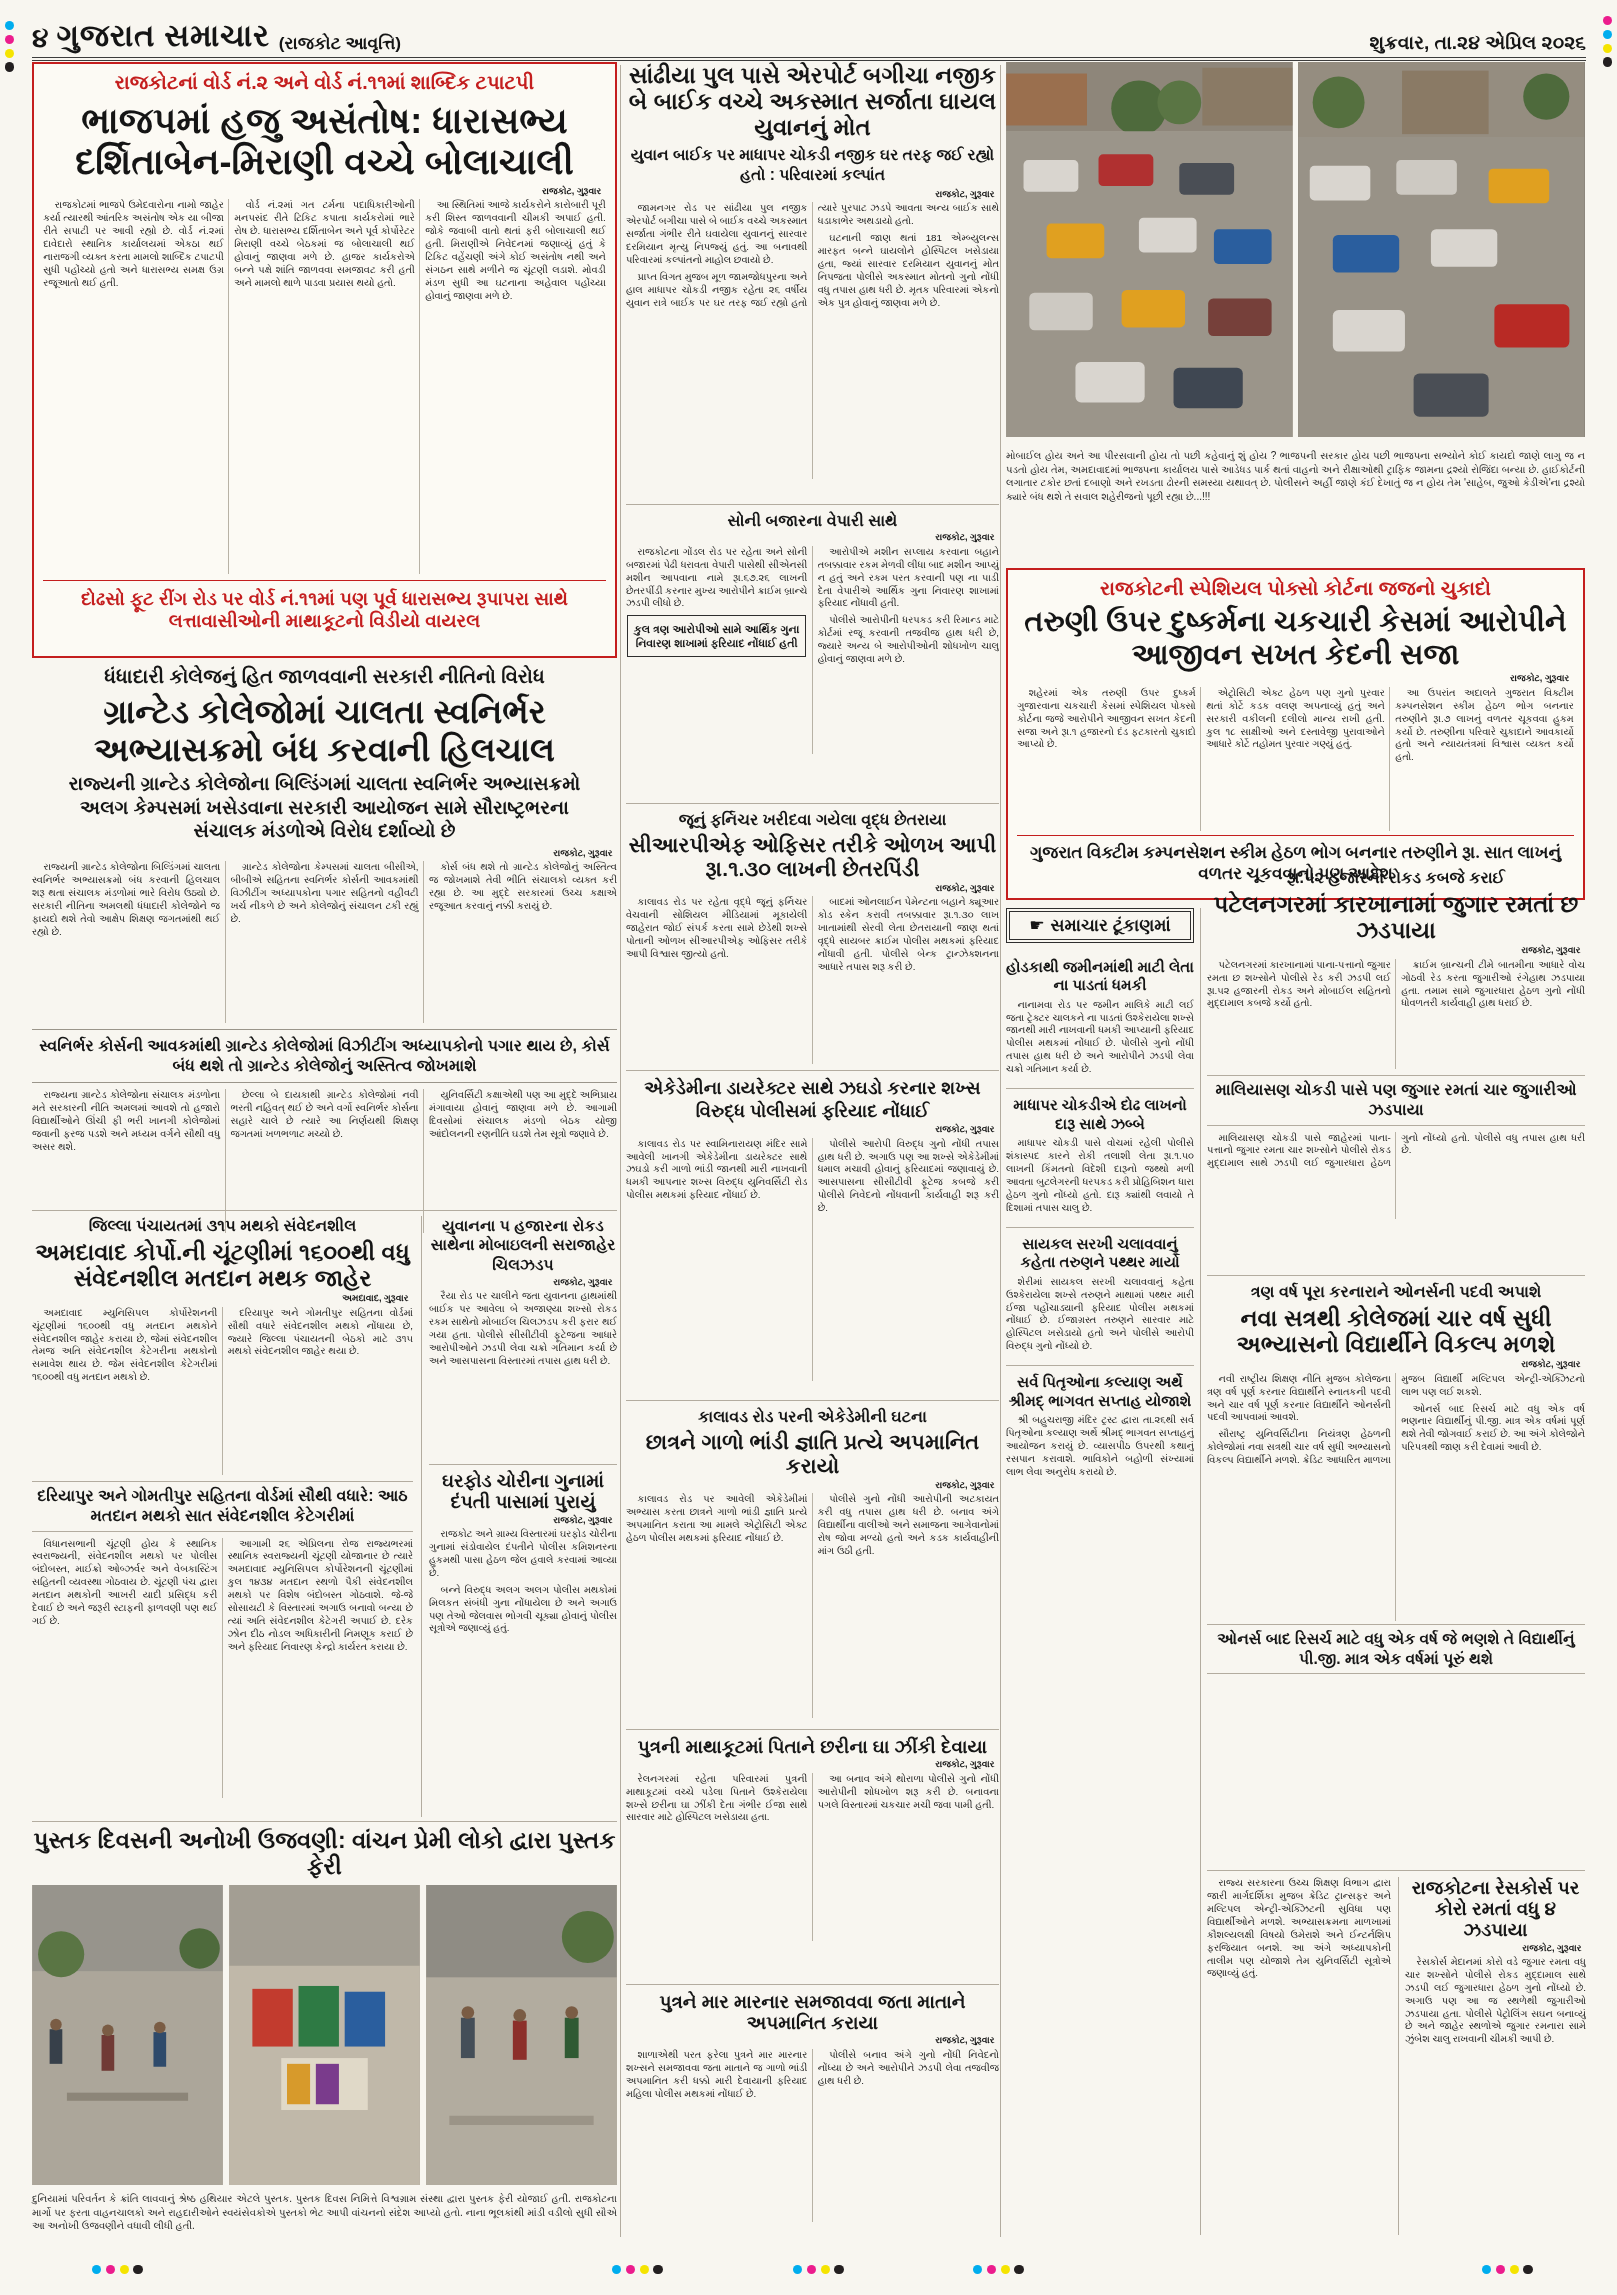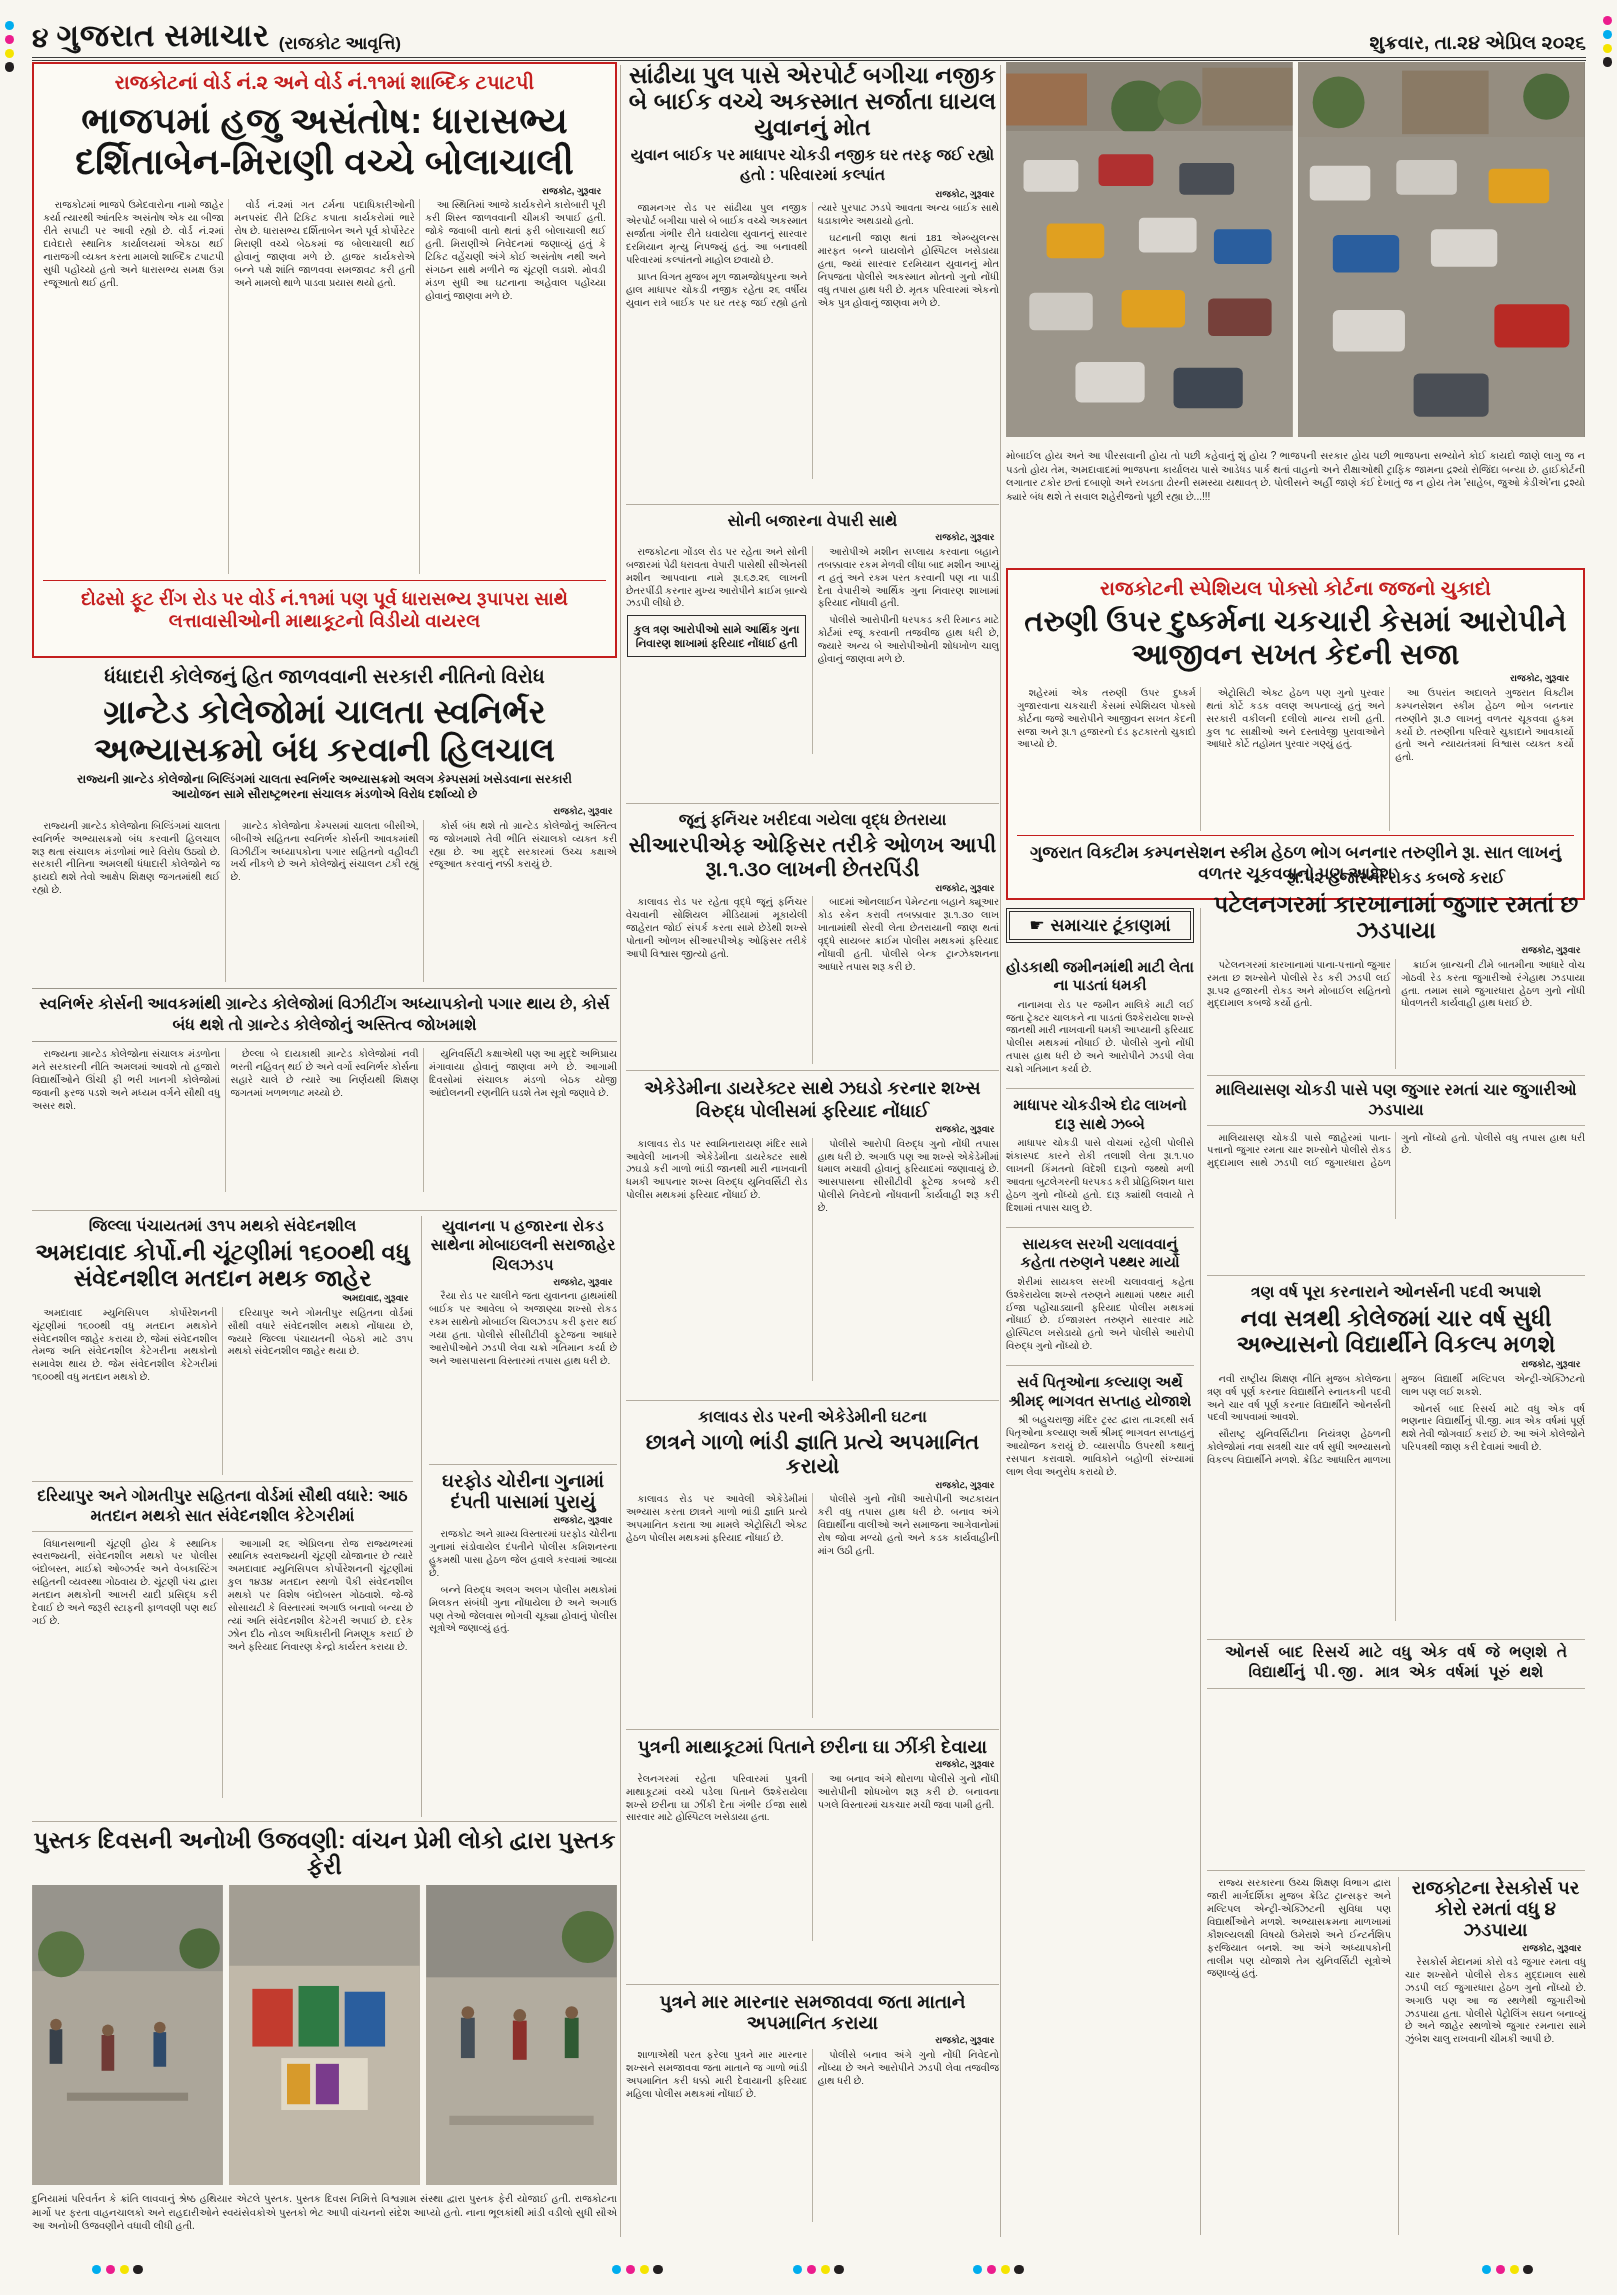--- a/index.html
+++ b/index.html
@@ -90,21 +90,21 @@
       <p>રાજકોટમાં ભાજપે ઉમેદવારોના નામો જાહેર કર્યા ત્યારથી આંતરિક અસંતોષ એક યા બીજા રીતે સપાટી પર આવી રહ્યો છે. વોર્ડ નં.૨માં દાવેદારો સ્થાનિક કાર્યાલયમાં એકઠા થઈ નારાજગી વ્યક્ત કરતા મામલો શાબ્દિક ટપાટપી સુધી પહોંચ્યો હતો અને ધારાસભ્ય સમક્ષ ઉગ્ર રજૂઆતો થઈ હતી.</p>
       <p>વોર્ડ નં.૨માં ગત ટર્મના પદાધિકારીઓની મનપસંદ રીતે ટિકિટ કપાતા કાર્યકરોમાં ભારે રોષ છે. ધારાસભ્ય દર્શિતાબેન અને પૂર્વ કોર્પોરેટર મિરાણી વચ્ચે બેઠકમાં જ બોલાચાલી થઈ હોવાનું જાણવા મળે છે. હાજર કાર્યકરોએ બન્ને પક્ષે શાંતિ જાળવવા સમજાવટ કરી હતી અને મામલો થાળે પાડવા પ્રયાસ થયો હતો.</p>
       <p>આ સ્થિતિમાં આજે કાર્યકરોને કારોબારી પૂરી કરી શિસ્ત જાળવવાની ચીમકી અપાઈ હતી. જોકે જવાબી વાતો થતાં ફરી બોલાચાલી થઈ હતી. મિરાણીએ નિવેદનમાં જણાવ્યું હતું કે ટિકિટ વહેંચણી અંગે કોઈ અસંતોષ નથી અને સંગઠન સાથે મળીને જ ચૂંટણી લડાશે. મોવડી મંડળ સુધી આ ઘટનાના અહેવાલ પહોંચ્યા હોવાનું જાણવા મળે છે.</p>
     </div>
     <div class="kicker red" style="font-size:18.5px;border-top:1.2px solid #c41e1e;padding-top:7px;margin-top:5.8px;">દોઢસો ફૂટ રીંગ રોડ પર વોર્ડ નં.૧૧માં પણ પૂર્વ ધારાસભ્ય રૂપાપરા સાથે લત્તાવાસીઓની માથાકૂટનો વિડીયો વાયરલ</div>
   </div>
 
   <div class="abs" style="left:32px;top:665px;width:585px;height:540px;">
     <div class="kicker k-l">ધંધાદારી કોલેજનું હિત જાળવવાની સરકારી નીતિનો વિરોધ</div>
     <div class="headline h-l" style="margin:4.6px 0 3.5px;">ગ્રાન્ટેડ કોલેજોમાં ચાલતા સ્વનિર્ભર અભ્યાસક્રમો બંધ કરવાની હિલચાલ</div>
-    <div class="deck" style="font-size:12px;margin:2.3px 23px 4.6px;">રાજ્યની ગ્રાન્ટેડ કોલેજોના બિલ્ડિંગમાં ચાલતા સ્વનિર્ભર અભ્યાસક્રમો અલગ કેમ્પસમાં ખસેડવાના સરકારી આયોજન સામે સૌરાષ્ટ્રભરના સંચાલક મંડળોએ વિરોધ દર્શાવ્યો છે</div>
+    <div class="deck" style="font-size:19px;margin:2.3px 23px 4.6px;">રાજ્યની ગ્રાન્ટેડ કોલેજોના બિલ્ડિંગમાં ચાલતા સ્વનિર્ભર અભ્યાસક્રમો અલગ કેમ્પસમાં ખસેડવાના સરકારી આયોજન સામે સૌરાષ્ટ્રભરના સંચાલક મંડળોએ વિરોધ દર્શાવ્યો છે</div>
     <div class="dateline">રાજકોટ, ગુરૂવાર</div>
     <div class="body-text cols-3" style="height:162px;">
       <p>રાજ્યની ગ્રાન્ટેડ કોલેજોના બિલ્ડિંગમાં ચાલતા સ્વનિર્ભર અભ્યાસક્રમો બંધ કરવાની હિલચાલ શરૂ થતા સંચાલક મંડળોમાં ભારે વિરોધ ઉઠ્યો છે. સરકારી નીતિના અમલથી ધંધાદારી કોલેજોને જ ફાયદો થશે તેવો આક્ષેપ શિક્ષણ જગતમાંથી થઈ રહ્યો છે.</p>
       <p>ગ્રાન્ટેડ કોલેજોના કેમ્પસમાં ચાલતા બીસીએ, બીબીએ સહિતના સ્વનિર્ભર કોર્સની આવકમાંથી વિઝીટીંગ અધ્યાપકોના પગાર સહિતનો વહીવટી ખર્ચ નીકળે છે અને કોલેજોનું સંચાલન ટકી રહ્યું છે.</p>
       <p>કોર્સ બંધ થશે તો ગ્રાન્ટેડ કોલેજોનું અસ્તિત્વ જ જોખમાશે તેવી ભીતિ સંચાલકો વ્યક્ત કરી રહ્યા છે. આ મુદ્દે સરકારમાં ઉચ્ચ કક્ષાએ રજૂઆત કરવાનું નક્કી કરાયું છે.</p>
     </div>
     <div class="strip" style="font-size:16px;">સ્વનિર્ભર કોર્સની આવકમાંથી ગ્રાન્ટેડ કોલેજોમાં વિઝીટીંગ અધ્યાપકોનો પગાર થાય છે, કોર્સ બંધ થશે તો ગ્રાન્ટેડ કોલેજોનું અસ્તિત્વ જોખમાશે</div>
     <div class="body-text cols-3" style="height:144px;">
       <p>રાજ્યના ગ્રાન્ટેડ કોલેજોના સંચાલક મંડળોના મતે સરકારની નીતિ અમલમાં આવશે તો હજારો વિદ્યાર્થીઓને ઊંચી ફી ભરી ખાનગી કોલેજોમાં જવાની ફરજ પડશે અને મધ્યમ વર્ગને સૌથી વધુ અસર થશે.</p>
       <p>છેલ્લા બે દાયકાથી ગ્રાન્ટેડ કોલેજોમાં નવી ભરતી નહિવત્ થઈ છે અને વર્ગો સ્વનિર્ભર કોર્સના સહારે ચાલે છે ત્યારે આ નિર્ણયથી શિક્ષણ જગતમાં ખળભળાટ મચ્યો છે.</p>
@@ -369,21 +369,21 @@
 
   <div class="abs" style="left:1207px;top:1282px;width:378px;">
     <div class="kicker k-m">ત્રણ વર્ષ પૂરા કરનારાને ઓનર્સની પદવી અપાશે</div>
     <div class="headline h-m" style="margin:3.5px 0 2.3px;">નવા સત્રથી કોલેજમાં ચાર વર્ષ સુધી અભ્યાસનો વિદ્યાર્થીને વિકલ્પ મળશે</div>
     <div class="dateline">રાજકોટ, ગુરૂવાર</div>
     <div class="body-text cols-2" style="height:248px;">
       <p>નવી રાષ્ટ્રીય શિક્ષણ નીતિ મુજબ કોલેજના ત્રણ વર્ષ પૂર્ણ કરનાર વિદ્યાર્થીને સ્નાતકની પદવી અને ચાર વર્ષ પૂર્ણ કરનાર વિદ્યાર્થીને ઓનર્સની પદવી આપવામાં આવશે.</p>
       <p>સૌરાષ્ટ્ર યુનિવર્સિટીના નિયંત્રણ હેઠળની કોલેજોમાં નવા સત્રથી ચાર વર્ષ સુધી અભ્યાસનો વિકલ્પ વિદ્યાર્થીને મળશે. ક્રેડિટ આધારિત માળખા મુજબ વિદ્યાર્થી મલ્ટિપલ એન્ટ્રી-એક્ઝિટનો લાભ પણ લઈ શકશે.</p>
       <p>ઓનર્સ બાદ રિસર્ચ માટે વધુ એક વર્ષ ભણનાર વિદ્યાર્થીનું પી.જી. માત્ર એક વર્ષમાં પૂર્ણ થશે તેવી જોગવાઈ કરાઈ છે. આ અંગે કોલેજોને પરિપત્રથી જાણ કરી દેવામાં આવી છે.</p>
     </div>
-    <div class="subhead" style="font-size:15.6px;margin:18px 0;border-top:0.6px solid #b3ac9f;border-bottom:0.6px solid #b3ac9f;padding:4.6px 0;font-family:Liberation Mono, monospace;">ઓનર્સ બાદ રિસર્ચ માટે વધુ એક વર્ષ જે ભણશે તે વિદ્યાર્થીનું પી.જી. માત્ર એક વર્ષમાં પૂરું થશે</div>
+    <div class="subhead" style="font-size:15.6px;margin:3px 0;border-top:0.6px solid #b3ac9f;border-bottom:0.6px solid #b3ac9f;padding:4.6px 0;">ઓનર્સ બાદ રિસર્ચ માટે વધુ એક વર્ષ જે ભણશે તે વિદ્યાર્થીનું પી.જી. માત્ર એક વર્ષમાં પૂરું થશે</div>
   </div>
   <div class="hline" style="left:1207px;top:1870px;width:378px;"></div>
 
   <div class="abs" style="left:1207px;top:1877px;width:184px;height:358px;">
     <div class="body-text">
       <p>રાજ્ય સરકારના ઉચ્ચ શિક્ષણ વિભાગ દ્વારા જારી માર્ગદર્શિકા મુજબ ક્રેડિટ ટ્રાન્સફર અને મલ્ટિપલ એન્ટ્રી-એક્ઝિટની સુવિધા પણ વિદ્યાર્થીઓને મળશે. અભ્યાસક્રમના માળખામાં કૌશલ્યલક્ષી વિષયો ઉમેરાશે અને ઈન્ટર્નશિપ ફરજિયાત બનશે. આ અંગે અધ્યાપકોની તાલીમ પણ યોજાશે તેમ યુનિવર્સિટી સૂત્રોએ જણાવ્યું હતું.</p>
     </div>
   </div>
   <div class="vline" style="left:1398px;top:1877px;height:358px;"></div>
   <div class="abs" style="left:1405px;top:1877px;width:181px;height:358px;">

